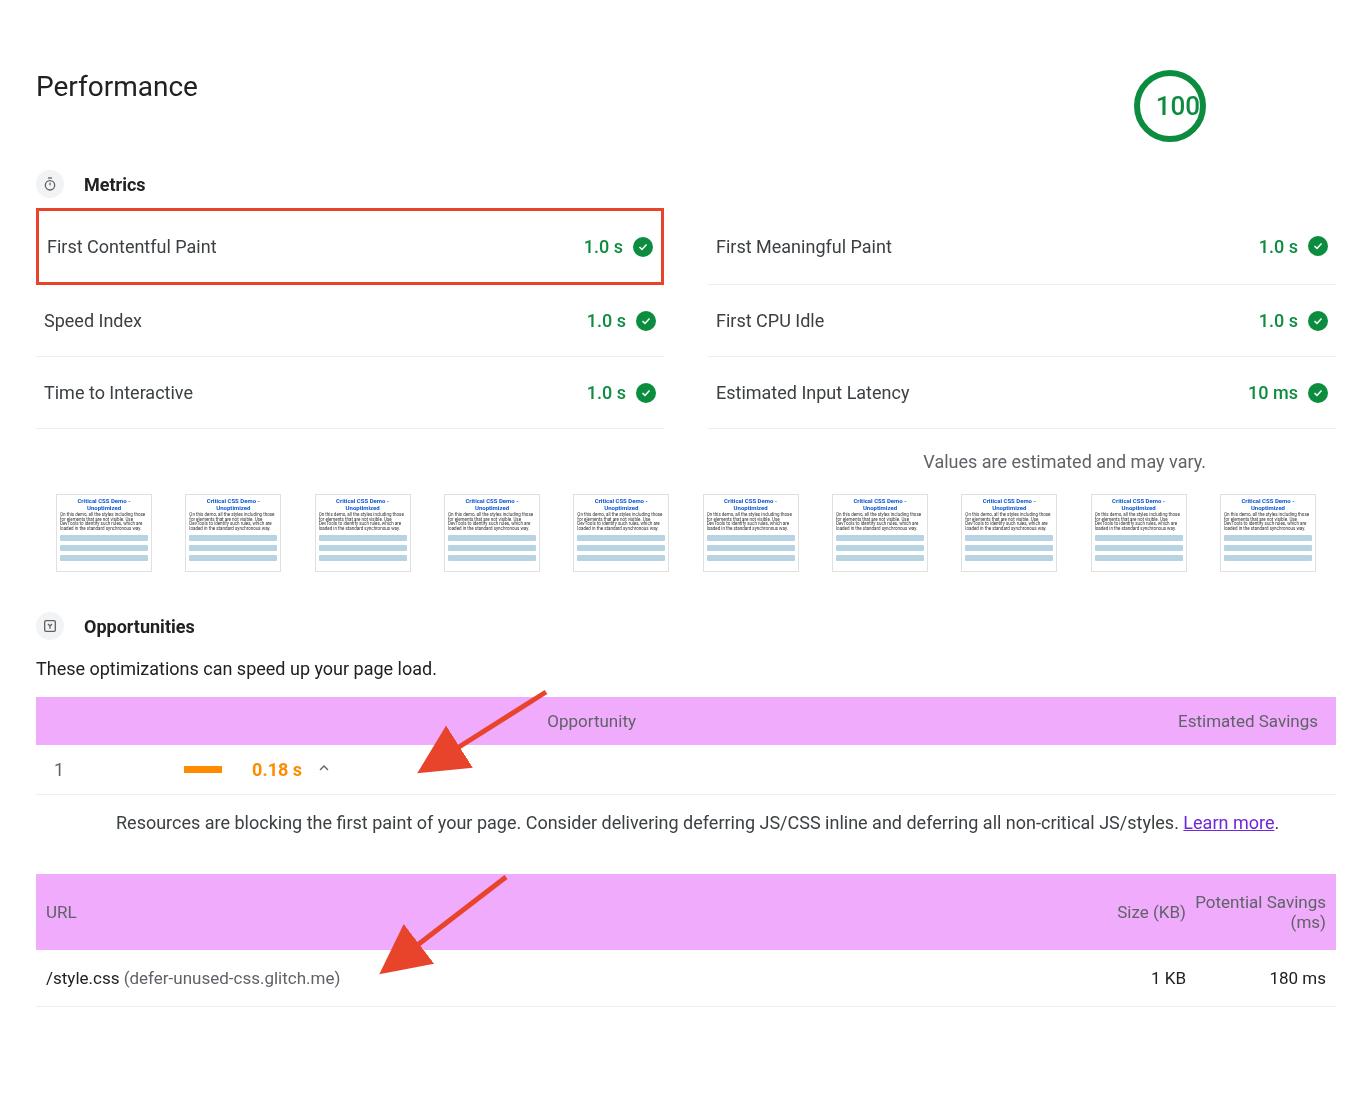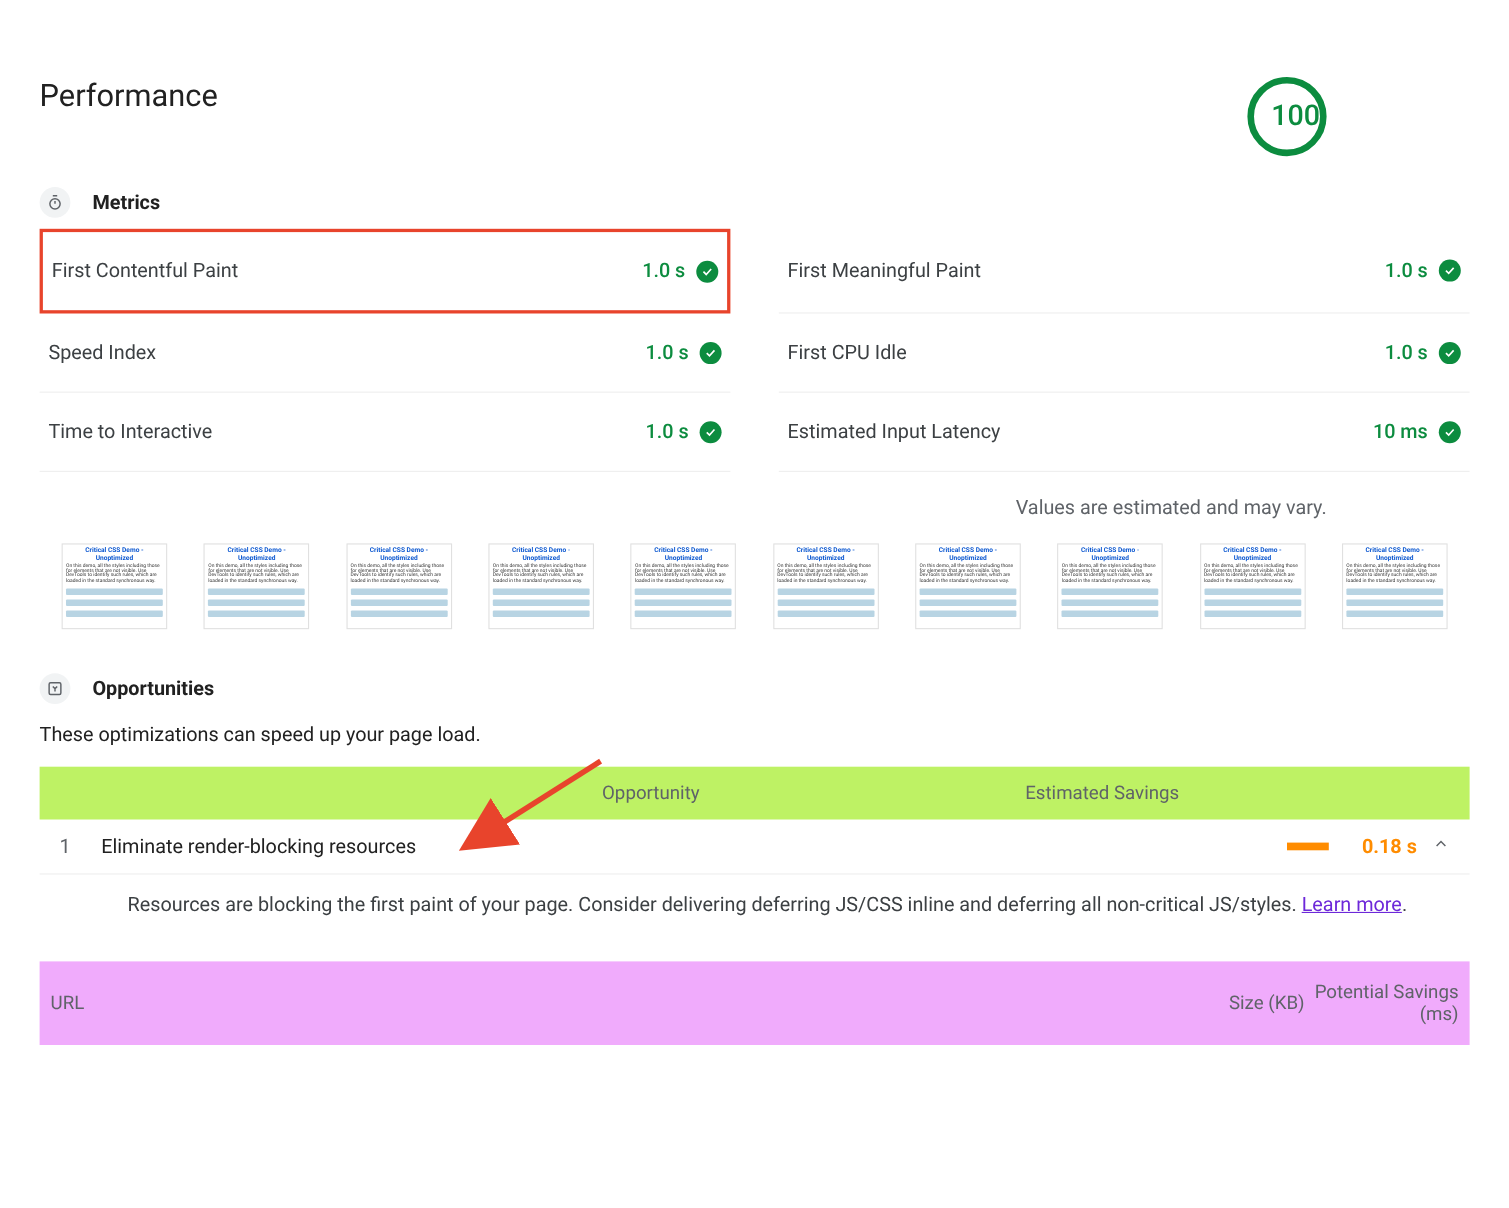--- a/index.html
+++ b/index.html
@@ -44,25 +44,25 @@
 }
 .check-icon svg { width: 12px; height: 12px; stroke: #fff; fill: none; stroke-width: 3; }
 .estimate-note { text-align: right; color: #5f6368; font-size: 18px; margin-top: 22px; padding-right: 130px; }
 .filmstrip { display: flex; gap: 14px; margin-top: 22px; justify-content: space-between; padding: 0 20px; }
 .frame { width: 96px; border: 1px solid #e0e0e0; padding: 3px 3px 10px 3px; display: flex; flex-direction: column; gap: 2px; }
 .frame .ft { color: #0b57d0; font-size: 6px; font-weight: 700; text-align: center; line-height: 1.1; }
 .frame .fpara { font-size: 4.5px; color: #333; line-height: 1; }
 .frame .fbar { height: 6px; background: #b8d4e3; border-radius: 1px; margin-top: 2px; }
 .desc { color: #212121; font-size: 18px; margin-top: 18px; }
 .opp-table-hdr {
-  display: flex; background: #bef264; padding: 14px 18px; margin-top: 18px;
+  display: flex; background: #f0abfc; padding: 14px 18px; margin-top: 18px;
   color: #5f6368; font-size: 17px;
 }
 .opp-col-opp { flex: 0 0 50%; text-align: right; padding-right: 50px; }
-.opp-col-sav { flex: 1; text-align: center; }
+.opp-col-sav { flex: 1; text-align: right; }
 .opp-row {
   display: flex; align-items: center; padding: 14px 18px; font-size: 18px;
   border-bottom: 1px solid #eee;
 }
 .opp-idx { width: 38px; color: #5f6368; }
 .opp-name { flex: 1; color: #212121; }
 .opp-bar-cell { width: 140px; display: flex; justify-content: flex-end; padding-right: 10px; }
 .opp-bar { height: 7px; width: 38px; background: #ff8c00; }
 .opp-sav { color: #ff8c00; font-weight: 700; width: 70px; text-align: right; }
 .opp-chevron { width: 30px; text-align: right; }
@@ -260,21 +260,20 @@
 <p class="desc">These optimizations can speed up your page load.</p>
 
 <div class="opp-table-hdr">
   <div class="opp-col-opp">Opportunity</div>
   <div class="opp-col-sav">Estimated Savings</div>
 </div>
 
 <div style="position:relative">
   <div class="opp-row">
     <div class="opp-idx">1</div>
-    <div class="opp-name">Eliminate render-blocking resources</div>
     <div class="opp-bar-cell">
       <div class="opp-bar"></div>
     </div>
     <div class="opp-sav">0.18 s</div>
     <div class="opp-chevron">
       <svg viewBox="0 0 24 24">
           <path d="M6 15l6-6 6 6"></path>
         </svg>
     </div>
   </div>
@@ -293,13 +292,33 @@
 <div class="opp-detail">
   <span>Resources are blocking the first paint of your page. Consider delivering deferring JS/CSS inline and deferring all non-critical JS/styles. </span><a href="#">Learn more</a><span>.</span>
 </div>
 
 <div class="res-table">
   <div class="res-hdr">
     <div class="res-url">URL</div>
     <div class="res-size">Size (KB)</div>
     <div class="res-sav">Potential Savings (ms)</div>
   </div>
+  <div style="position:relative">
+    <div class="res-row">
+      <div class="res-url">
+        <span>/style.css</span>
+        <span class="host">(defer-unused-css.glitch.me)</span>
+      </div>
+      <div class="res-size">1 KB</div>
+      <div class="res-sav">180 ms</div>
+    </div>
+    <div class="arrow-annot" style="left:360px; top:-78px;">
+      <svg width="120" height="90">
+        <defs>
+            <marker id="ah2" markerWidth="10" markerHeight="10" refX="2" refY="5" orient="auto">
+              <path d="M0,0 L10,5 L0,10 Z" fill="#e8442c"></path>
+            </marker>
+          </defs>
+        <line x1="110" y1="5" x2="15" y2="78" stroke="#e8442c" stroke-width="5" marker-end="url(#ah2)"></line>
+      </svg>
+    </div>
+  </div>
 </div>
 
 </body></html>

